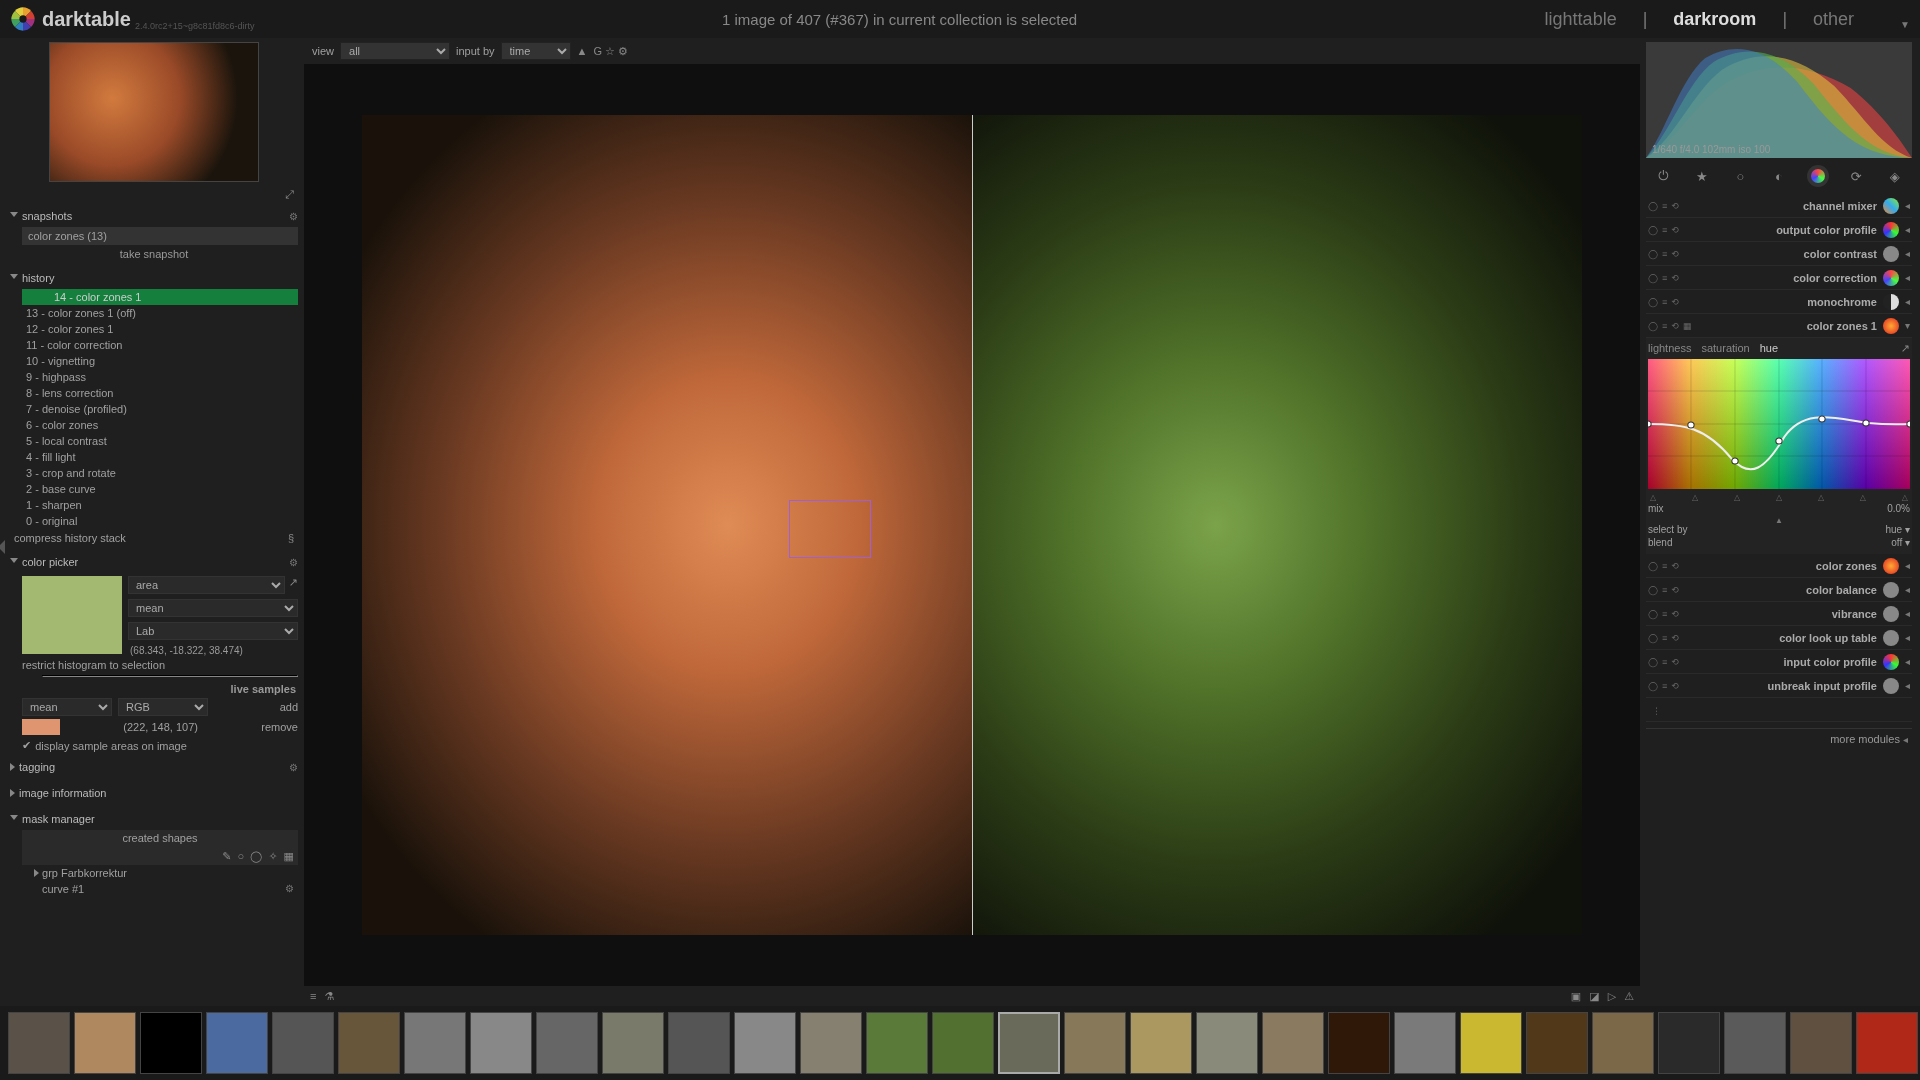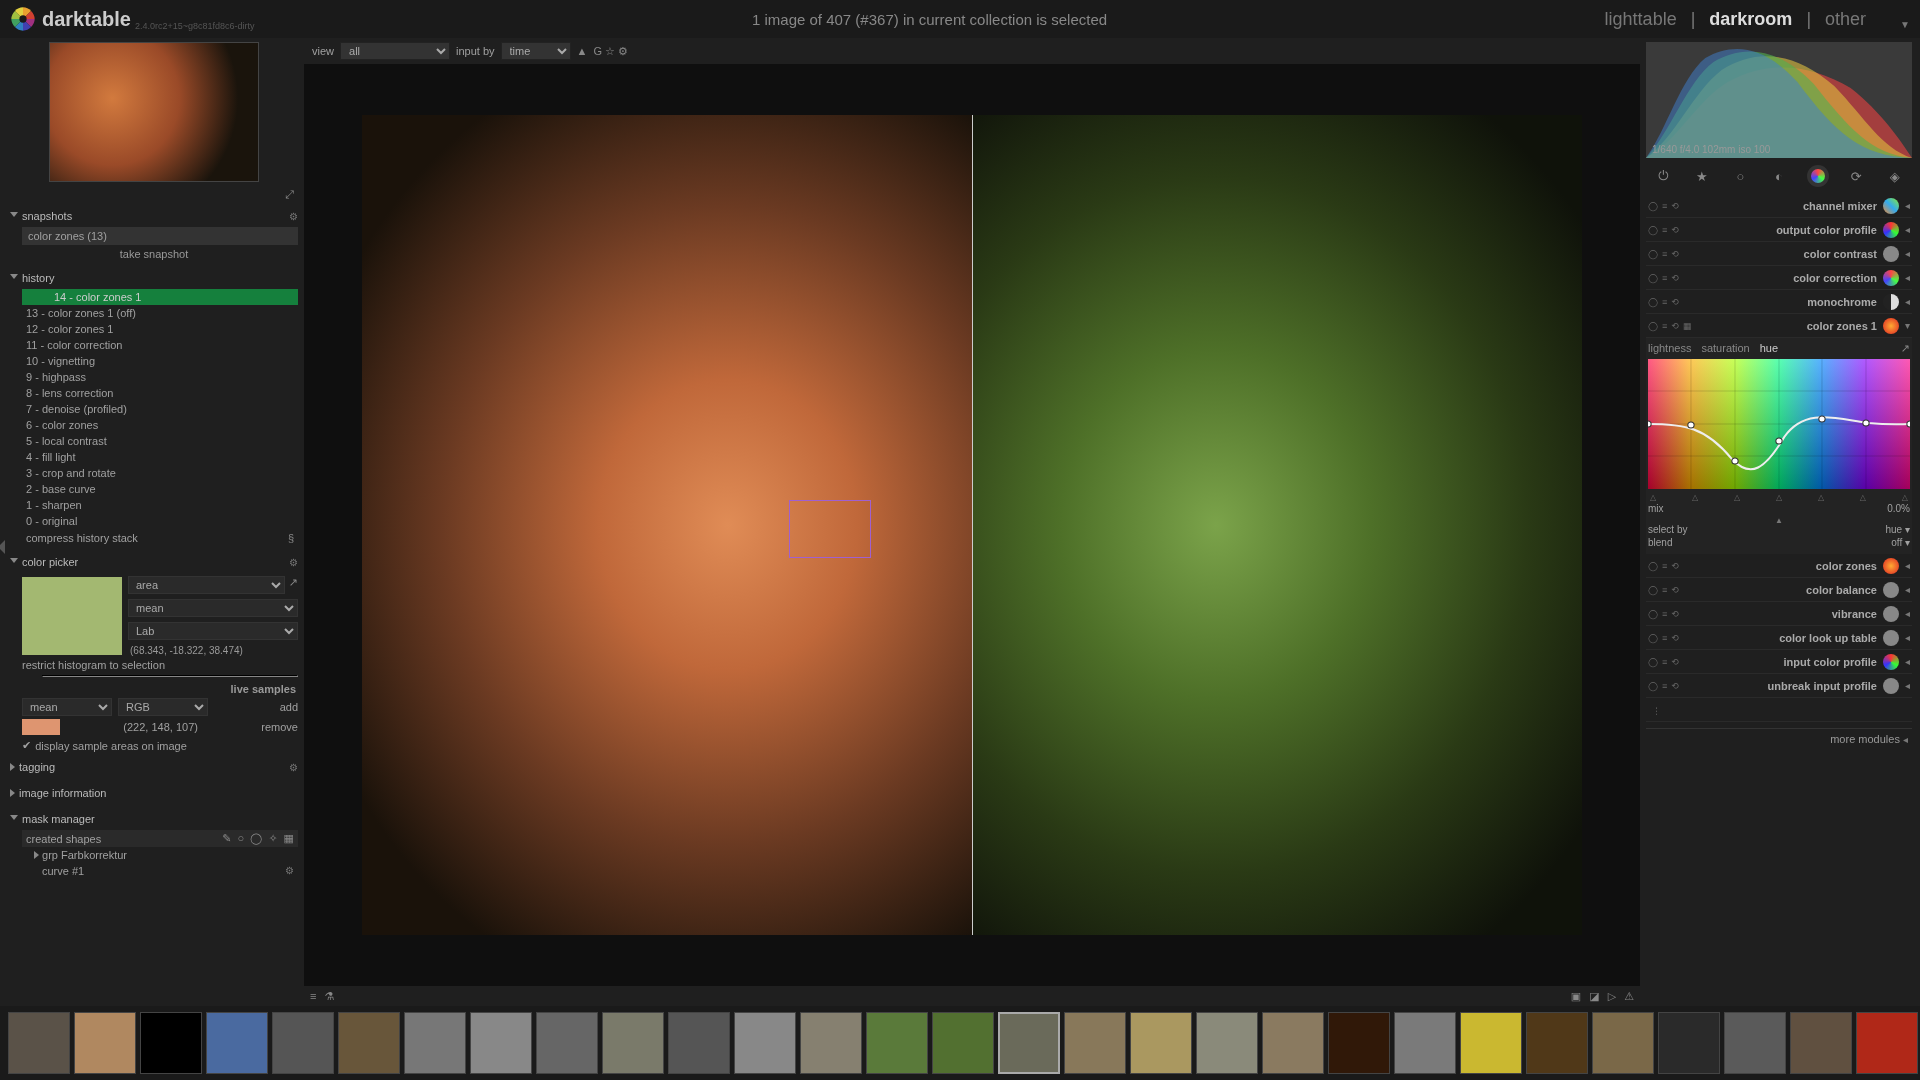--- a/index.html
+++ b/index.html
@@ -4,21 +4,21 @@
 <style>
 * { margin:0; padding:0; box-sizing:border-box; font-family:Arial,sans-serif; }
 body { background:#1a1a1a; color:#a0a0a0; font-size:11px; width:1920px; height:1080px; overflow:hidden; }
 .app { display:flex; flex-direction:column; height:100%; }
 .topbar { height:38px; display:flex; align-items:center; padding:0 10px; background:#1a1a1a; }
 .logo { display:flex; align-items:center; gap:6px; }
 .logo-icon { width:26px; height:26px; }
 .logo-text { font-size:20px; color:#ccc; font-weight:600; }
 .logo-ver { font-size:9px; color:#555; margin-left:-2px; margin-top:14px; }
 .top-center { flex:1; text-align:center; font-size:15px; color:#888; }
-.top-right { display:flex; gap:14px; align-items:flex-end; font-size:18px; color:#777; }
+.top-right { display:flex; gap:26px; align-items:flex-end; font-size:18px; color:#777; }
 .tab-active { color:#ddd; font-weight:600; }
 select.dd { background:#333; color:#aaa; border:1px solid #222; font-size:11px; height:18px; padding:0 4px; }
 .dd-wide { width:110px; }
 .main { flex:1; display:flex; overflow:hidden; }
 .left-panel { width:304px; background:#1f1f1f; overflow-y:auto; padding:4px 6px 4px 10px; }
 .right-panel { width:280px; background:#1f1f1f; overflow-y:auto; padding:4px 8px 4px 6px; }
 .center { flex:1; background:#0f0f0f; position:relative; display:flex; flex-direction:column; }
 .center .tool2 { height:26px; background:#1f1f1f; display:flex; align-items:center; padding:0 8px; gap:6px; }
 .center .img-area { flex:1; position:relative; display:flex; align-items:center; justify-content:center; padding:12px; }
 .center .footer-tool { height:20px; display:flex; align-items:center; padding:0 6px; gap:8px; justify-content:flex-end; background:#1f1f1f; }
@@ -29,33 +29,33 @@
 .panel-header { display:flex; align-items:center; gap:4px; height:22px; color:#bbb; }
 .tri { width:0; height:0; border-left:5px solid #888; border-top:4px solid transparent; border-bottom:4px solid transparent; cursor:pointer; }
 .tri.open { border-left:none; border-top:5px solid #888; border-left:4px solid transparent; border-right:4px solid transparent; }
 .panel-title { flex:1; }
 .gear { font-size:10px; color:#777; cursor:pointer; }
 .snap-item { background:#333; padding:3px 6px; margin-left:12px; }
 .snap-btn { text-align:center; padding:3px; color:#999; cursor:pointer; }
 .hist-list { margin-left:12px; }
 .hist-item { padding:2px 4px; cursor:pointer; }
 .hist-item.sel { background:#15803d; color:#ccc;padding-left:32px; }
-.hist-compress { display:flex; align-items:center; gap:0; padding:3px 4px; margin-left:12px; }
+.hist-compress { display:flex; align-items:center; gap:0; padding:3px 4px; }
 .picker-body { margin-left:12px; }
-.picker-row { display:flex; align-items:center; gap:6px; margin:3px 0; }
+.picker-row { display:flex; gap:6px; margin:3px 0; }
 .swatch { width:100px; height:78px; background:#a3b871; }
 .picker-col { flex:1; display:flex; flex-direction:column; gap:5px; }
 .small-dd { background:#2a2a2a; border:1px solid #333; color:#aaa; font-size:11px; height:18px; width:100%; padding:0 3px; }
 .picker-val { font-size:10px; color:#999; padding-left:2px; }
 .samples { margin-top:6px; }
 .samples .lbl { text-align:right; color:#999; padding-right:2px;font-weight:bold; }
 .sample-row { display:flex; gap:6px; align-items:center; margin:3px 0; }
 .sample-swatch { width:38px; height:16px; background:#de9570; }
 .chk-row { display:flex; align-items:center; gap:4px; margin-top:4px; }
-.mask-row { display:flex; align-items:center; gap:6px; padding:2px 4px; margin-left:12px; background:#2a2a2a; }
+.mask-row { display:flex; align-items:center; gap:6px; padding:2px 4px; margin-left:12px; background:#2a2a2a;flex-direction:column; }
 .mask-icons { margin-left:auto; display:flex; gap:6px; font-size:11px; color:#888; }
 .right-hist { width:100%; height:116px; background:#333; margin-bottom:6px; position:relative; overflow:hidden; }
 .right-hist .exp { position:absolute; bottom:3px; left:6px; font-size:10px; color:#999; }
 .mod-tabs { display:flex; gap:4px; margin-bottom:6px; justify-content:space-around; height:24px; align-items:center; }
 .mod-tab { width:22px; height:22px; border-radius:50%; display:flex; align-items:center; justify-content:center; cursor:pointer; font-size:13px; color:#888; }
 .mod-tab.active { background:#333; }
 .module { display:flex; align-items:center; height:24px; gap:6px; border-bottom:1px solid #2a2a2a; padding:0 2px; }
 .mod-left { display:flex; gap:4px; align-items:center; font-size:9px; color:#666; }
 .mod-left span { cursor:pointer; }
 .mod-name { flex:1; text-align:right; color:#aaa;font-weight:bold; }

